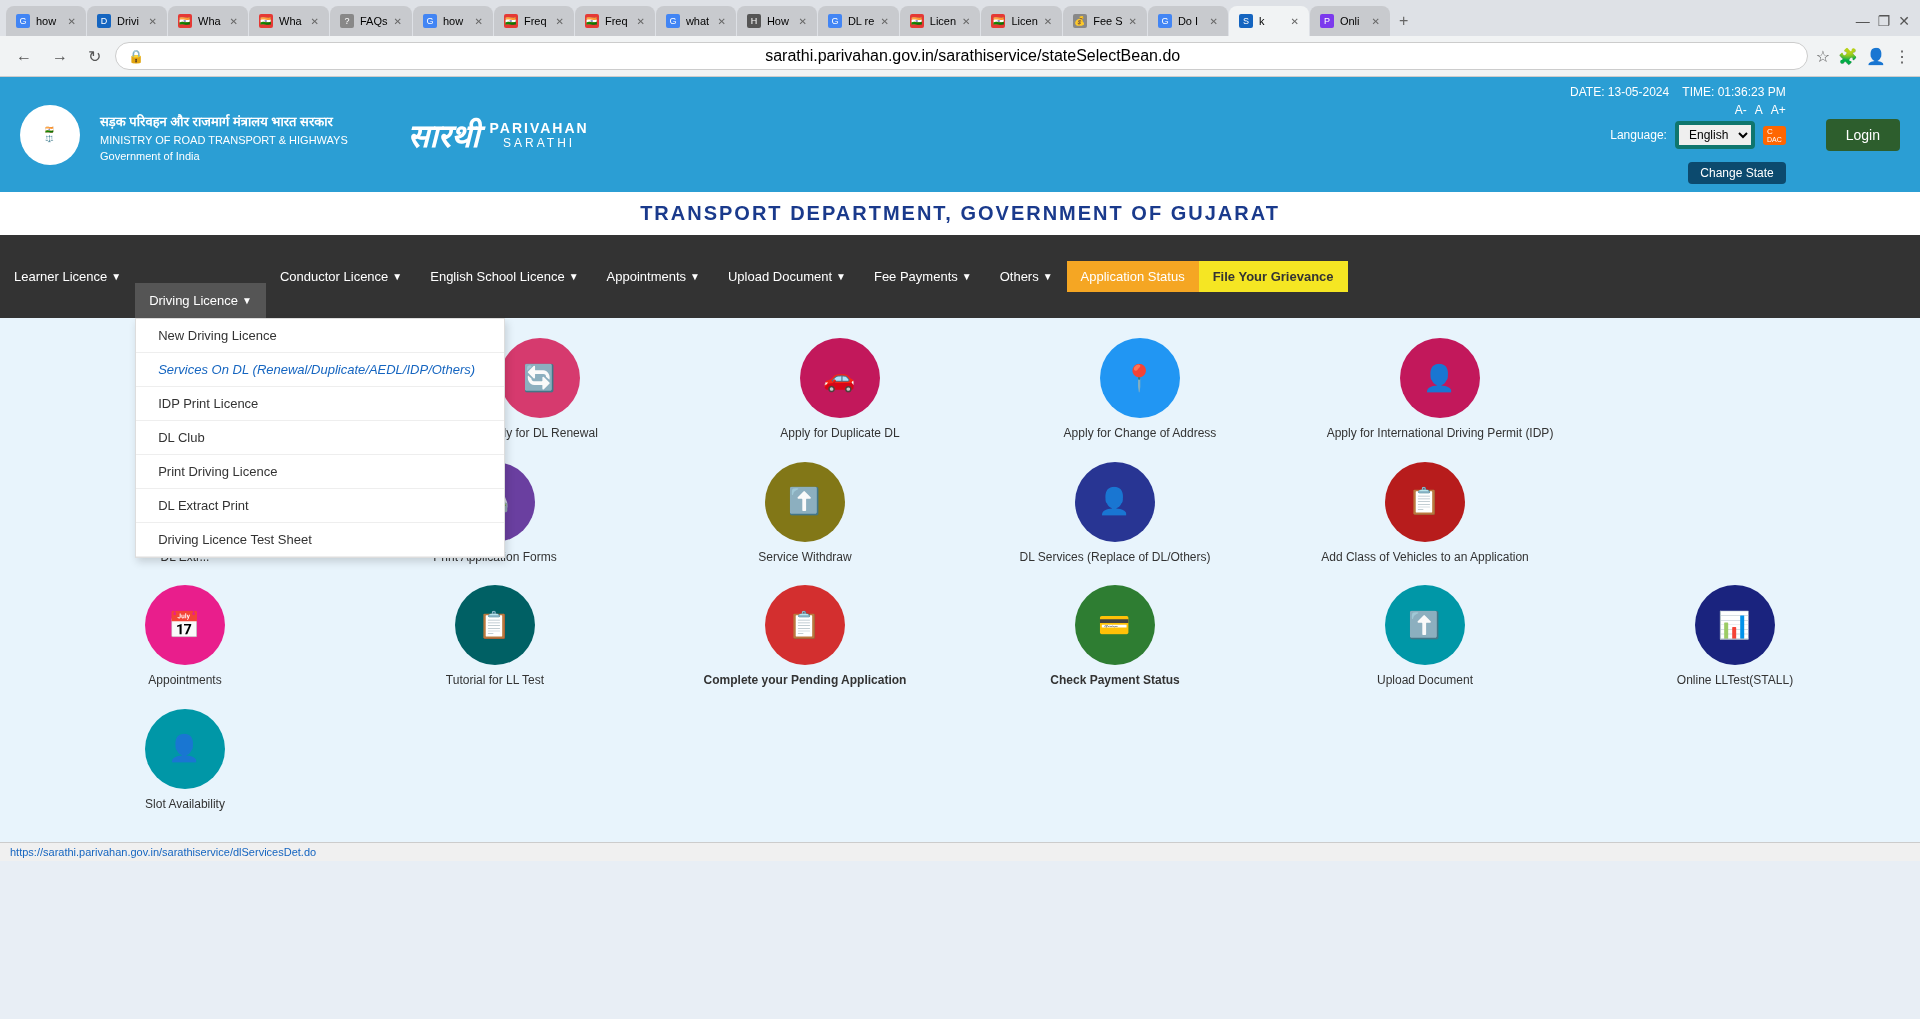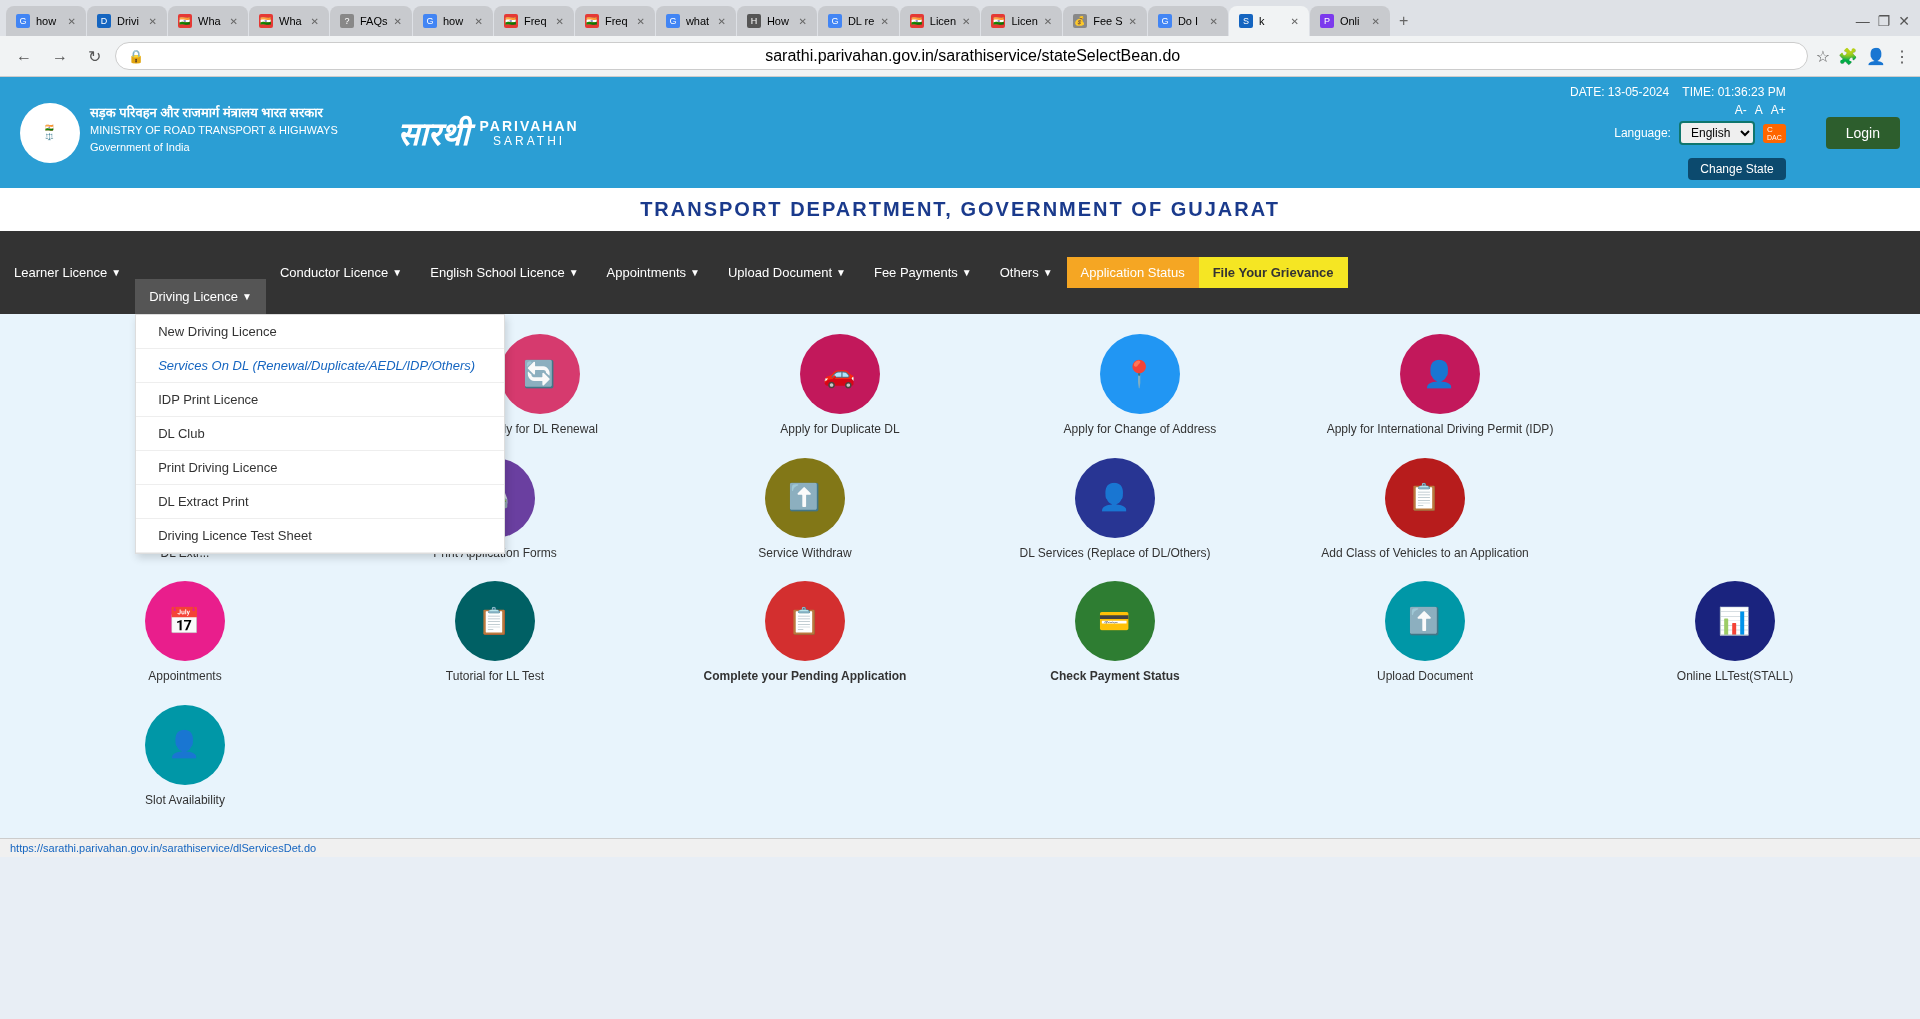--- a/index.html
+++ b/index.html
@@ -22,34 +22,34 @@
     .nav-btn { background: none; border: none; font-size: 16px; cursor: pointer; color: #555; padding: 2px 6px; border-radius: 50%; }
     .address-bar { flex: 1; display: flex; align-items: center; background: #fff; border: 1px solid #ccc; border-radius: 20px; padding: 4px 12px; gap: 6px; }
     .address-bar input { border: none; outline: none; flex: 1; font-size: 16px; text-align: center; }
     .toolbar-icon-btn { background: none; border: none; font-size: 16px; cursor: pointer; color: #555; }
 
     
     .page { background: #e8f4fc; min-height: 700px; }
 
     
     .site-header { background: #2b9ed4; display: flex; align-items: center; padding: 8px 20px; gap: 20px; }
-    .header-logo { display: flex; align-items: flex-start; gap: 10px; }
+    .header-logo { display: flex; align-items: flex-end; gap: 20px; }
     .emblem { width: 60px; height: 60px; border-radius: 50%; background: #fff; display: flex; align-items: center; justify-content: center; font-size: 8px; text-align: center; color: #333; border: 2px solid #gold; flex-shrink: 0; }
     .emblem-inner { font-size: 7px; text-align: center; line-height: 1.2; }
     .ministry-text { color: #fff; font-size: 11px; line-height: 1.5; }
     .ministry-text .hindi { font-size: 13px; font-weight: bold; }
     .ministry-text .english { font-size: 11px; }
     .sarathi-logo { text-align: center; color: #fff; }
     .header-right { margin-left: auto; display: flex; flex-direction: column; align-items: flex-end; gap: 4px; }
     .datetime { color: #fff; font-size: 12px; }
     .font-controls { display: flex; gap: 8px; color: #fff; }
     .font-btn { background: none; border: none; color: #fff; cursor: pointer; font-size: 12px; }
     .language-row { display: flex; align-items: center; gap: 8px; }
     .lang-label { color: #fff; font-size: 12px; }
-    .lang-select { padding: 2px 6px; border-radius: 4px; border: 2px solid #0f766e; font-size: 12px; }
+    .lang-select { padding: 2px 6px; border-radius: 4px; border: 4px solid #0f766e; font-size: 12px; }
     .cdac-logo { background: #ff6600; color: #fff; font-size: 9px; padding: 2px 4px; border-radius: 3px; }
     .change-state-btn { background: #0c4a6e; color: #fff; border: none; padding: 4px 12px; border-radius: 4px; font-size: 12px; cursor: pointer; margin-top: 9px; }
     .login-btn { background: #2d5e2d; color: #fff; border: none; padding: 8px 20px; border-radius: 4px; font-size: 14px; cursor: pointer; margin-left: 20px; align-self: center; }
 
     
     .dept-title { background: #fff; text-align: center; padding: 10px; }
     .dept-title h1 { color: #1a3a8c; font-size: 20px; letter-spacing: 2px; font-weight: bold; }
 
     
     .nav-bar { background: #333; display: flex; align-items: center; padding: 0; }

